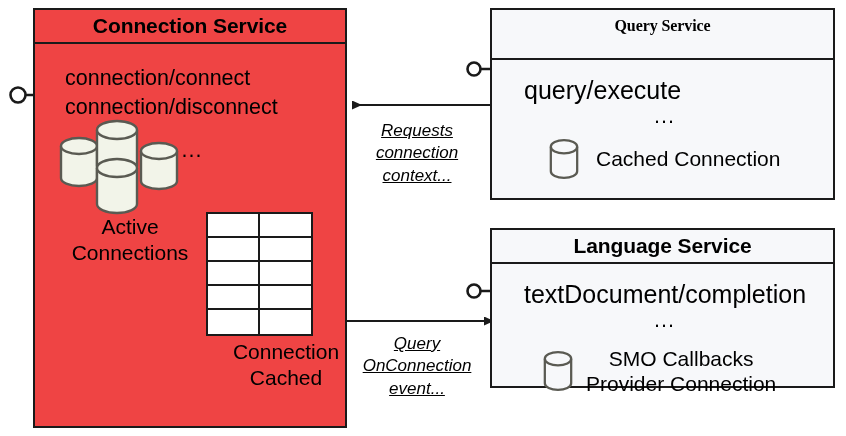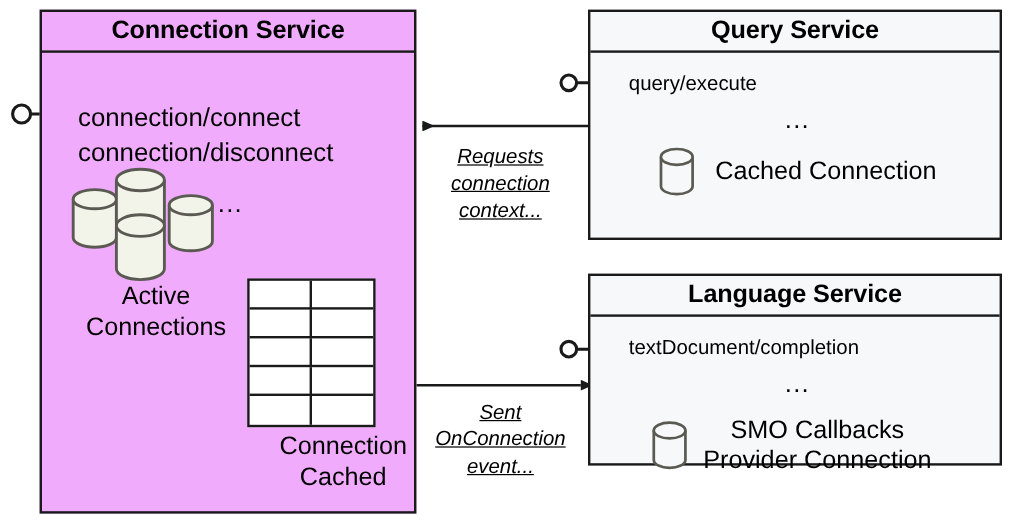--- a/index.html
+++ b/index.html
@@ -28,22 +28,21 @@
 
   
   .component {
     position: absolute;
     box-sizing: border-box;
     border: 2px solid #1a1a1a;
     display: flex;
     flex-direction: column;
   }
   .component.accent {
-    background: #f0abfc;
-    gap: 20px;
+    background: #ef4444;
   }
   .component.plain {
     background: #f7f8fa;
   }
   .comp-title {
     box-sizing: border-box;
     border-bottom: 2px solid #1a1a1a;
     text-align: center;
     font-weight: bold;
     color: #000000;
@@ -112,29 +111,29 @@
   #cylinder-cluster {
     position: absolute;
     left: 22px;
     top: 74px;
     width: 124px;
     height: 100px;
   }
 
   
   #query-service { left: 490px; top: 8px; width: 345px; height: 192px; }
-  #query-service .comp-title { height: 34px; line-height: 31px; font-size: 21px; }
+  #query-service .comp-title { height: 50px; line-height: 31px; font-size: 16px; font-family: Liberation Serif, serif; }
 
   #language-service { left: 490px; top: 228px; width: 345px; height: 160px; }
   #language-service .comp-title { height: 34px; line-height: 31px; font-size: 21px; }
 
   .api-line {
     position: absolute;
     left: 32px;
-    font-size: 17px;
+    font-size: 25px;
     color: #000;
     white-space: nowrap;
   }
   #qs-api { top: 16px; }
   #ls-api { top: 16px; }
 
   #qs-ellipsis { left: 0; top: 44px; width: 345px; text-align: center; }
   #ls-ellipsis { left: 0; top: 44px; width: 345px; text-align: center; }
 
   .store-row {
@@ -306,18 +305,18 @@
     </div>
   </div>
 
   <div class="edge-label" id="edge-label-requests">
     <div>Requests</div>
     <div>connection</div>
     <div>context...</div>
   </div>
 
   <div class="edge-label" id="edge-label-sent">
-    <div>Sent</div>
+    <div>Query</div>
     <div>OnConnection</div>
     <div>event...</div>
   </div>
 
 </div>
 
 </body></html>

